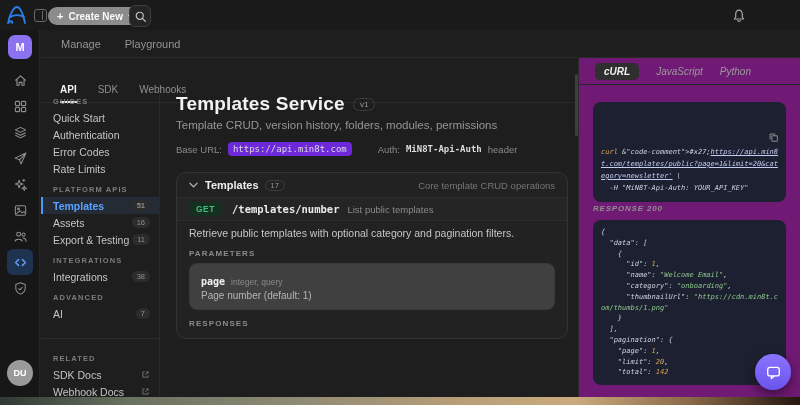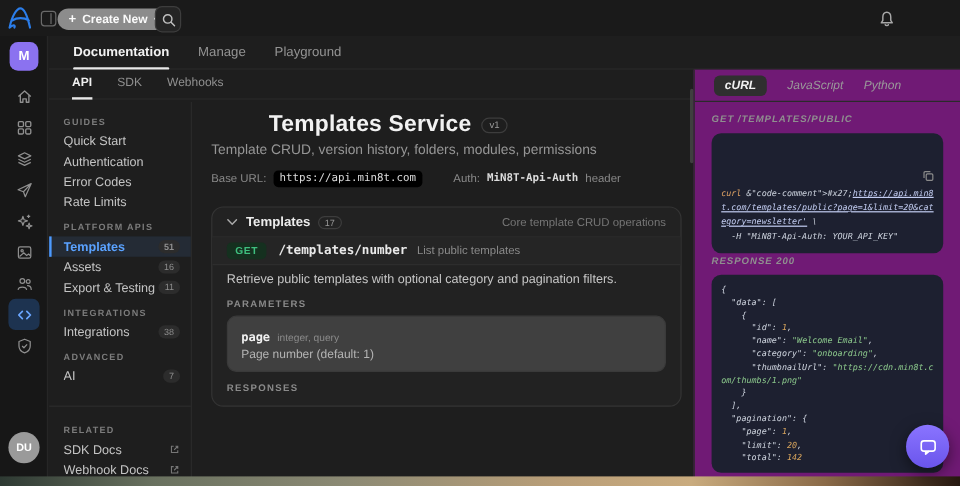--- a/index.html
+++ b/index.html
@@ -33,44 +33,44 @@
   .user-avatar { position:absolute; left:7px; bottom:12px; width:26px; height:26px; border-radius:50%; background:#9a9a9a;
     color:#fff; font-size:9px; font-weight:bold; display:flex; align-items:center; justify-content:center; }
 
   
   .tabsrow { position:absolute; top:30px; left:41px; right:0; height:28px; background:#1e1e1e; border-bottom:1px solid #2a2a2a;
     display:flex; align-items:center; padding-left:20px; gap:24px; }
   .tab { position:relative; height:28px; display:flex; align-items:center; font-size:11px; color:#939393; }
   .tab.active { color:#f2f2f2; font-weight:bold; }
   .tab.active::after { content:""; position:absolute; left:0; right:0; bottom:0; height:2px; background:#e8e8e8; border-radius:1px; }
 
-  .subtabsrow { position:absolute; top:56px; left:41px; width:537px; height:27px; border-bottom:1px solid #2a2a2a;
+  .subtabsrow { position:absolute; top:76px; left:41px; width:537px; height:27px; border-bottom:1px solid #2a2a2a;
     display:flex; align-items:center; padding-left:19px; gap:21px; }
   .subtab { position:relative; height:27px; display:flex; align-items:center; font-size:10px; color:#909090; }
   .subtab.active { color:#f0f0f0; font-weight:bold; }
   .subtab.active::after { content:""; position:absolute; left:0; right:0; bottom:0; height:2px; background:#e8e8e8; }
 
   
   .sidebar { position:absolute; top:85px; left:41px; width:119px; bottom:0; border-right:1px solid #292929; padding-top:4px; }
   .sec-label { margin:8px 0 3px 12px; font-size:7.5px; font-weight:bold; letter-spacing:1.1px; color:#7c7c7c; }
   .side-item { height:17px; display:flex; align-items:center; padding:0 9px 0 12px; font-size:10.5px; color:#c4c4c4; }
   .side-item .lbl { flex:1; white-space:nowrap; overflow:hidden; }
   .side-item.active { background:#242b35; border-left:2px solid #4c9aff; padding-left:10px; color:#5aa2ff; font-weight:bold; }
   .badge { font-size:7.5px; color:#8f8f8f; background:#2c2c2c; border-radius:7px; padding:1px 5px; }
   .related { margin-top:16px; border-top:1px solid #2c2c2c; padding-top:7px; }
   .ext { color:#767676; }
 
   
   .main { position:absolute; top:85px; left:160px; width:418px; bottom:0; overflow:hidden; padding:8px 10px 0 16px; }
   .page-title-row { display:flex; align-items:center; gap:8px; }
-  .page-title { font-size:19px; font-weight:bold; color:#f2f2f2; letter-spacing:.2px;margin-left:48px; }
+  .page-title { font-size:19px; font-weight:bold; color:#f2f2f2; letter-spacing:.2px; }
   .ver-pill { font-size:8px; color:#9a9a9a; border:1px solid #3d3d3d; border-radius:8px; padding:1px 6px; }
   .page-sub { margin-top:4px; font-size:11.5px; color:#969696; }
   .meta-row { margin-top:11px; display:flex; align-items:center; gap:6px; font-size:9.5px; color:#8a8a8a; }
-  .chip { font-size:9px; color:#dcdcdc; background:#000000; border-radius:4px; padding:2px 5px;text-align:center; }
+  .chip { font-size:9px; color:#dcdcdc; background:#6d28d9; border-radius:4px; padding:2px 5px;text-align:center; }
   .auth-val { font-size:9px; font-weight:bold; color:#dcdcdc; }
 
   .card { margin-top:16px; border:1px solid #343434; border-radius:10px; background:#222; }
   .card-head { height:25px; display:flex; align-items:center; padding:0 12px; border-bottom:1px solid #2d2d2d; }
   .card-head .name { font-size:11px; font-weight:bold; color:#ededed; margin-left:7px; }
   .count-pill { font-size:7.5px; color:#999; border:1px solid #3d3d3d; border-radius:8px; padding:0 5px; margin-left:6px; }
   .card-head .right { margin-left:auto; font-size:9.5px; color:#767676; }
   .ep-row { height:23px; display:flex; align-items:center; padding:0 12px; border-bottom:1px solid #2d2d2d; background:#252525; }
   .method { font-size:8.5px; font-weight:bold; letter-spacing:.5px; color:#3fbf7f; background:#15301f; border-radius:4px; padding:2px 7px; }
   .ep-path { font-size:10.5px; font-weight:bold; color:#e9e9e9; margin-left:10px; }
@@ -211,21 +211,20 @@
               <path d="M8 1.8 L13 3.8 V7.8 C13 11.2 10.8 13 8 14 C5.2 13 3 11.2 3 7.8 V3.8 Z"></path>
               <path d="M5.8 7.8 L7.4 9.4 L10.2 6.4"></path>
             </g>
           </svg>
         </div>
     </div>
     <div class="user-avatar">DU</div>
   </div>
 
   <div class="tabsrow">
-    <div class="tab active">Documentation</div>
     <div class="tab">Manage</div>
     <div class="tab">Playground</div>
   </div>
 
   <div class="subtabsrow">
     <div class="subtab active">API</div>
     <div class="subtab">SDK</div>
     <div class="subtab">Webhooks</div>
   </div>
 
@@ -346,21 +345,20 @@
 
   <div class="scroll-thumb"></div>
 
   <div class="panel">
     <div class="panel-tabs">
       <div class="ptab active">cURL</div>
       <div class="ptab">JavaScript</div>
       <div class="ptab">Python</div>
     </div>
     <div class="panel-body">
-      <div class="panel-label">GET /TEMPLATES/PUBLIC</div>
       <div class="codeblock curl mono">
         <span class="copy-btn">
           <svg class="i" width="11" height="11" viewBox="0 0 12 12">
               <g fill="none" stroke="#8a8a8a" stroke-width="1.1">
                 <rect x="4.2" y="4.2" width="6" height="6" rx="1"></rect>
                 <path d="M2.2 8 V3.2 A1 1 0 0 1 3.2 2.2 H8"></path>
               </g>
             </svg>
         </span>
       <div class="code-line"><span class="tok-cmd">curl </span><span class="tok-pl">&amp;"code-comment"&gt;#x27;</span><span class="tok-lnk">https://api.min8</span></div><div class="code-line"><span class="tok-lnk">t.com/templates/public?page=1&amp;limit=20&amp;cat</span></div><div class="code-line"><span class="tok-lnk">egory=newsletter'</span><span class="tok-pl"> \</span></div><div class="code-line"><span class="tok-pl">  -H "MiN8T-Api-Auth: YOUR_API_KEY"</span></div></div>

